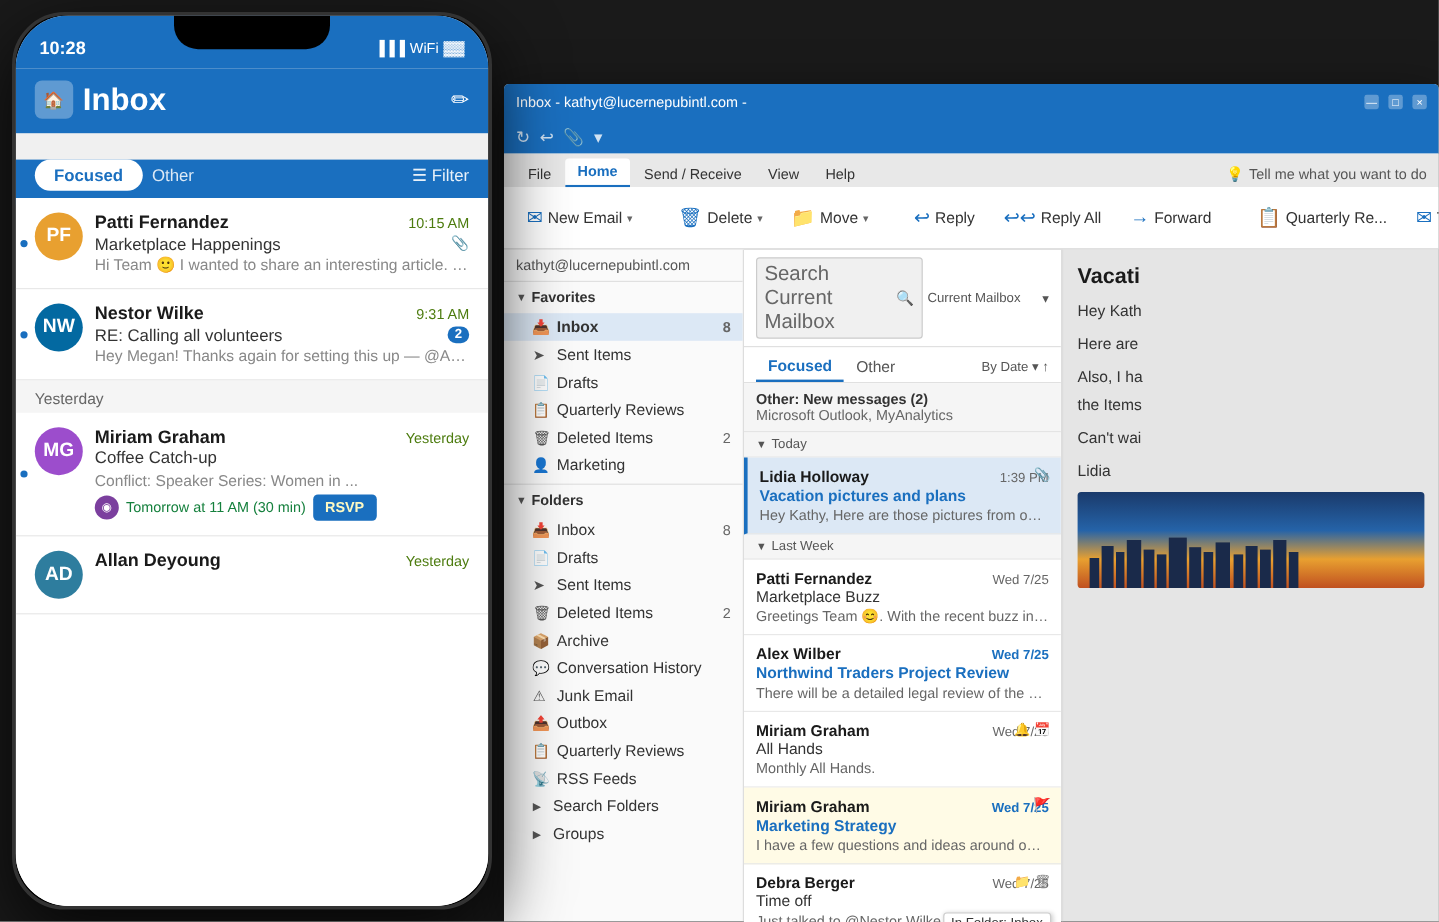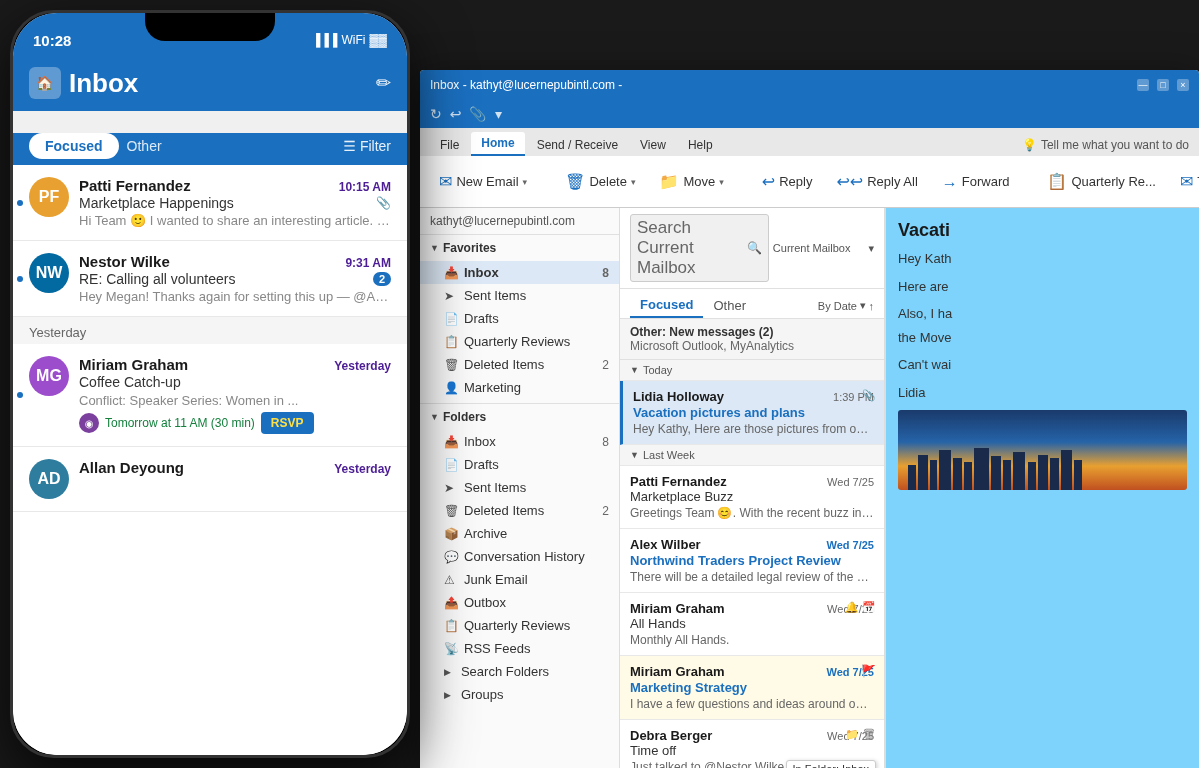--- a/index.html
+++ b/index.html
@@ -200,23 +200,22 @@
       justify-content: space-between;
       align-items: baseline;
     }
     .phone-sender-name {
       font-size: 15px;
       font-weight: 600;
       color: #1a1a1a;
     }
     .phone-email-time {
       font-size: 12px;
-      color: #4c1d95;
+      color: #4d7c0f;
       flex-shrink: 0;
-      font-weight: bold;
     }
     .phone-email-subject {
       font-size: 14px;
       color: #333;
       margin-top: 1px;
     }
     .phone-email-preview {
       font-size: 13px;
       color: #888;
       margin-top: 2px;
@@ -240,21 +239,21 @@
     }
     .phone-section-label {
       padding: 8px 16px 4px;
       font-size: 13px;
       color: #666;
       background: #f5f5f5;
       font-weight: 500;
     }
     .rsvp-btn {
       background: #1a6fbf;
-      color: #fde047;
+      color: #fef9c3;
       border: none;
       border-radius: 4px;
       padding: 4px 10px;
       font-size: 12px;
       font-weight: 600;
       cursor: pointer;
     }
     .phone-event-chip {
       display: flex;
       align-items: center;
@@ -588,21 +587,21 @@
       display: flex;
       gap: 3px;
     }
     .dei-icon { font-size: 11px; color: #888; }
     .dei-flag { color: #c00; font-size: 12px; }
 
     
     .outlook-reading-pane {
       flex: 1;
       overflow-y: auto;
-      background: #7dd3fc;
+      background: #e5e5e5;
       padding: 12px;
       border-left: 1px solid #ddd;
       font-size: 13px;
     }
     .reading-pane-header {
       font-size: 18px;
       font-weight: 600;
       color: #1a1a1a;
       margin-bottom: 8px;
     }
@@ -1062,21 +1061,21 @@
     </div>
 
     <div class="outlook-reading-pane">
       <div class="reading-pane-header">Vacati</div>
 
 
       <div class="reading-body">
         <p>Hey Kath</p>
         <p style="margin-top:8px;">Here are</p>
         <p style="margin-top:8px;">Also, I ha</p>
-        <p style="margin-top:4px;">the Move</p>
+        <p style="margin-top:4px;">the Items</p>
         <p style="margin-top:8px;">Can't wai</p>
         <p style="margin-top:8px;">Lidia</p>
         <div class="city-image">
           <svg class="city-skyline" viewBox="0 0 200 50" preserveAspectRatio="none">
             <rect x="10" y="25" width="8" height="25" fill="#1a2a4a"></rect>
             <rect x="20" y="15" width="10" height="35" fill="#1a2a4a"></rect>
             <rect x="32" y="20" width="7" height="30" fill="#1a2a4a"></rect>
             <rect x="41" y="10" width="12" height="40" fill="#1a2a4a"></rect>
             <rect x="55" y="18" width="9" height="32" fill="#1a2a4a"></rect>
             <rect x="66" y="22" width="8" height="28" fill="#1a2a4a"></rect>

